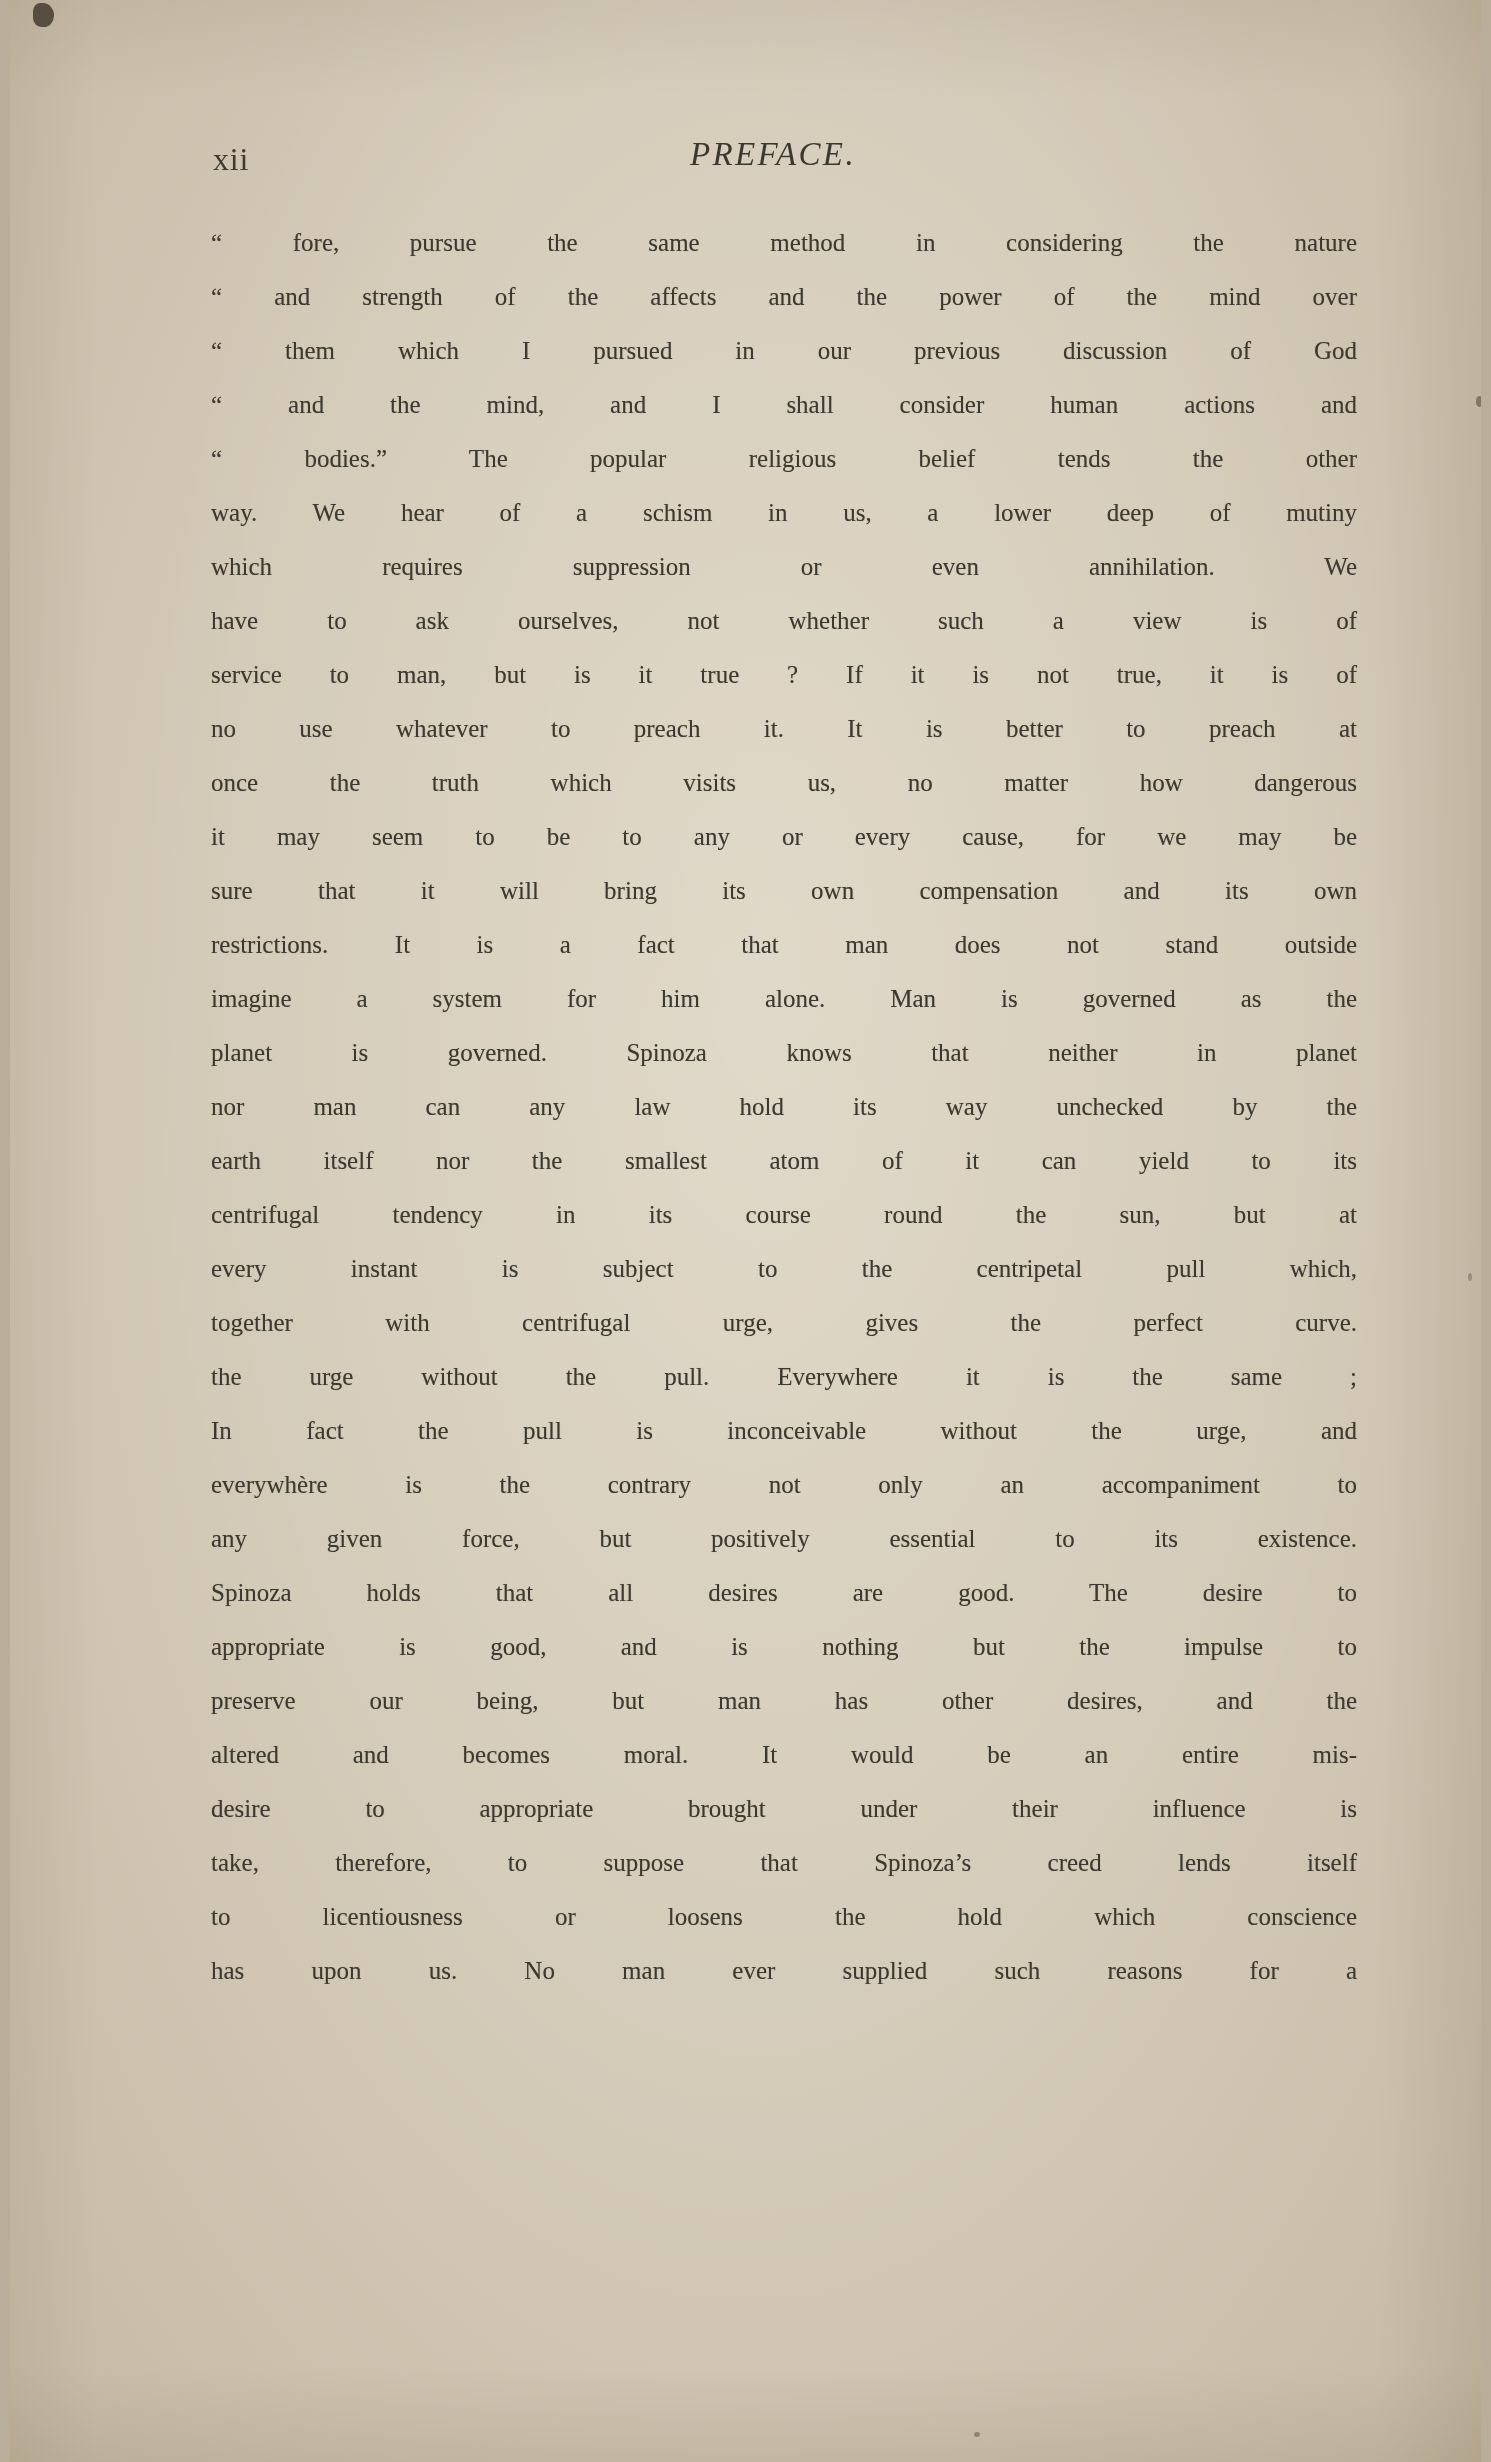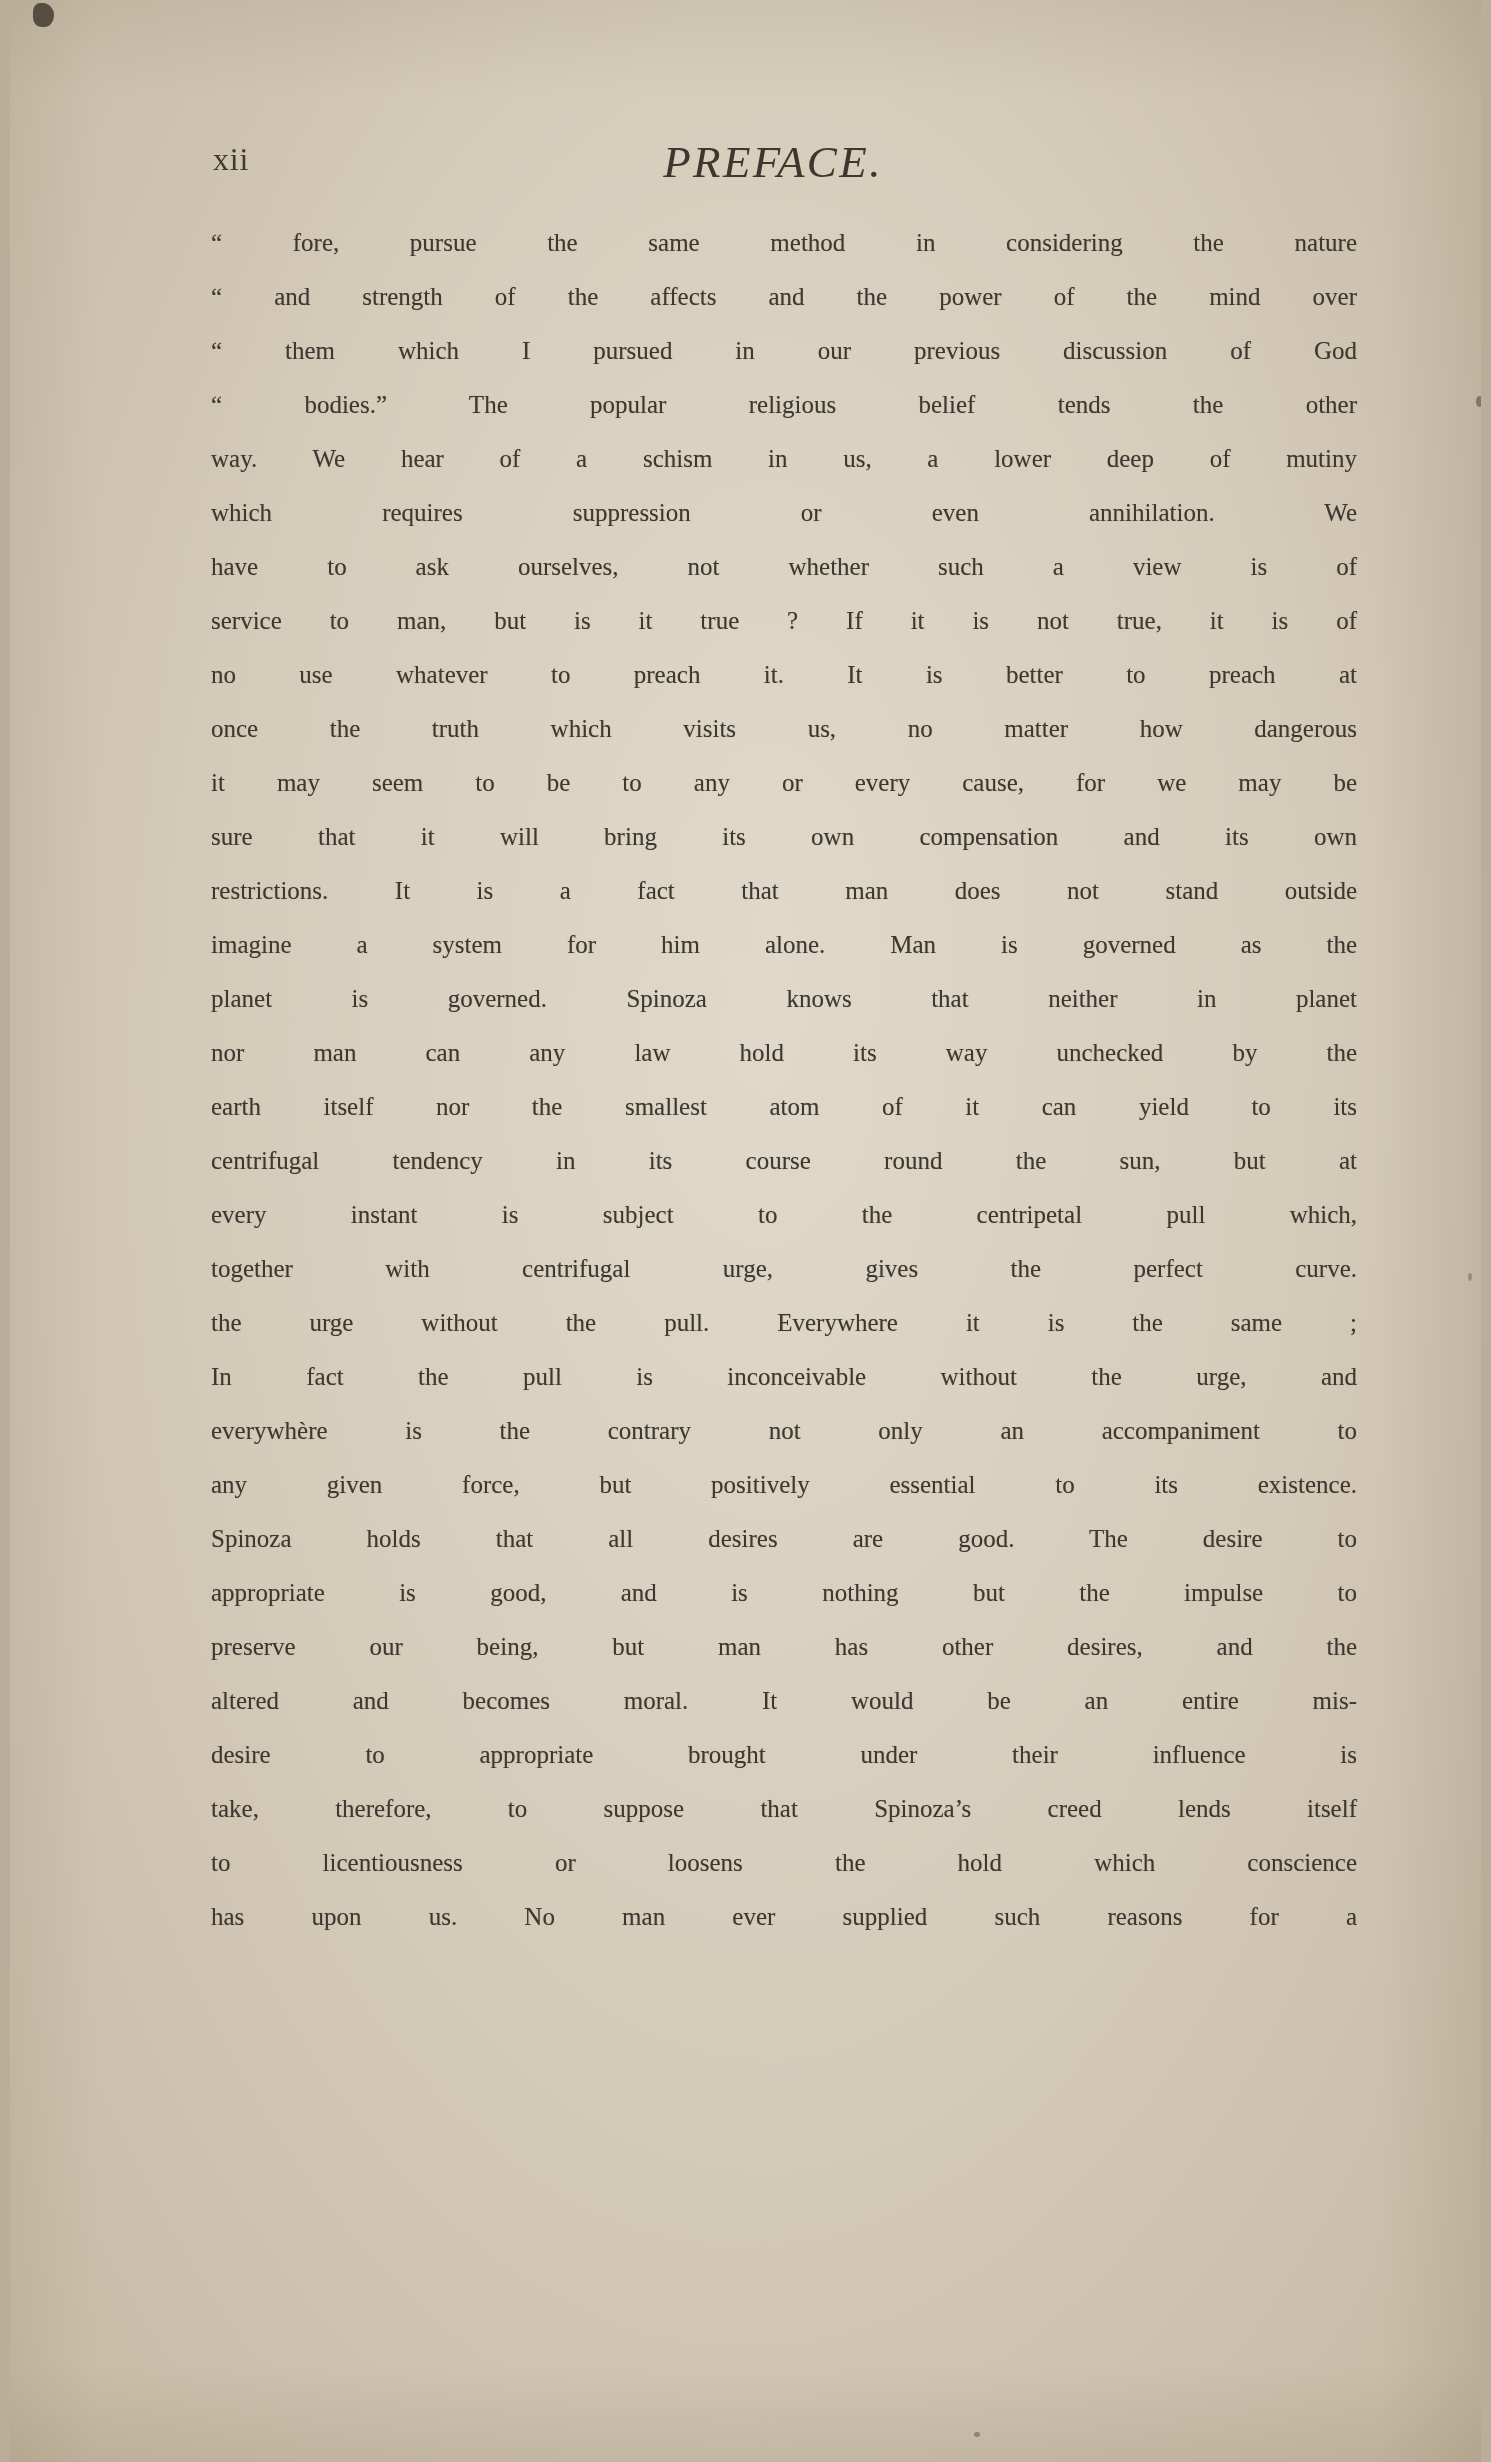--- a/index.html
+++ b/index.html
@@ -35,21 +35,21 @@
     position: absolute;
     left: 0;
     top: 4.9px;
     font-size: 32px;
     letter-spacing: 0.8px;
     color: #403b31;
   }
   .running-head {
     display: inline-block;
     font-style: italic;
-    font-size: 45px;
+    font-size: 33px;
     letter-spacing: 2.4px;
     color: #3d382f;
   }
 
   
   .body-text {
     position: absolute;
     top: 216px;
     left: 201px;
     width: 1146px;
@@ -89,20 +89,21 @@
 
   <div class="header">
     <span class="page-number">xii</span>
     <span class="running-head">PREFACE.</span>
   </div>
 
   <div class="body-text">
       <div class="text-line">“ fore, pursue the same method in considering the nature</div>
       <div class="text-line">“ and strength of the affects and the power of the mind over</div>
       <div class="text-line">“ them which I pursued in our previous discussion of God</div>
+      <div class="text-line">“ and the mind, and I shall consider human actions and</div>
       <div class="text-line">“ bodies.”  The popular religious belief tends the other</div>
       <div class="text-line">way.  We hear of a schism in us, a lower deep of mutiny</div>
       <div class="text-line">which requires suppression or even annihilation.  We</div>
       <div class="text-line">have to ask ourselves, not whether such a view is of</div>
       <div class="text-line">service to man, but is it true ?  If it is not true, it is of</div>
       <div class="text-line">no use whatever to preach it.  It is better to preach at</div>
       <div class="text-line">once the truth which visits us, no matter how dangerous</div>
       <div class="text-line">it may seem to be to any or every cause, for we may be</div>
       <div class="text-line">sure that it will bring its own compensation and its own</div>
       <div class="text-line">restrictions.  It is a fact that man does not stand outside</div>

